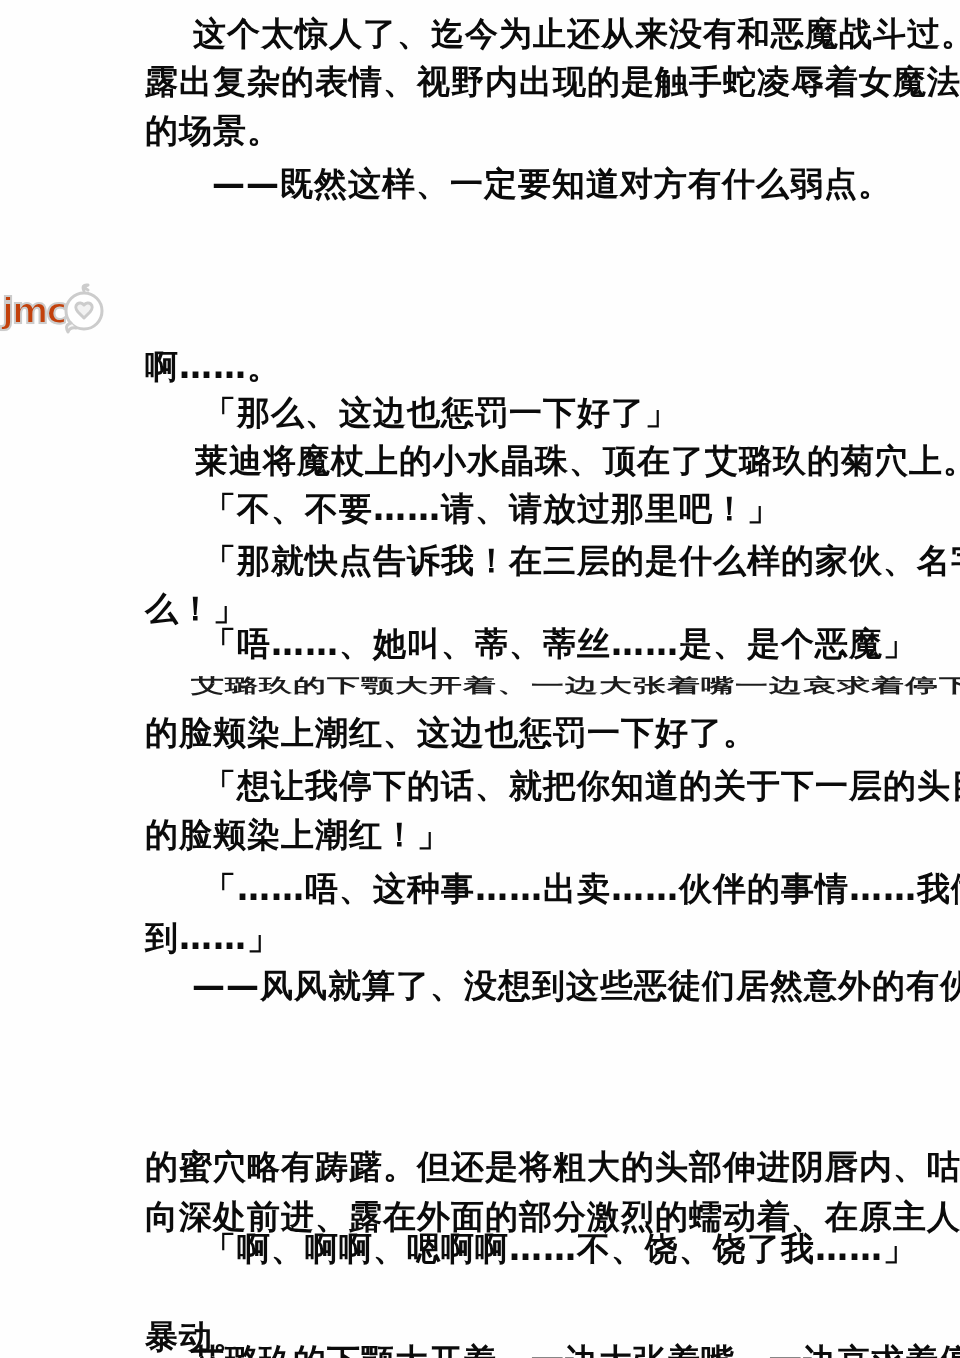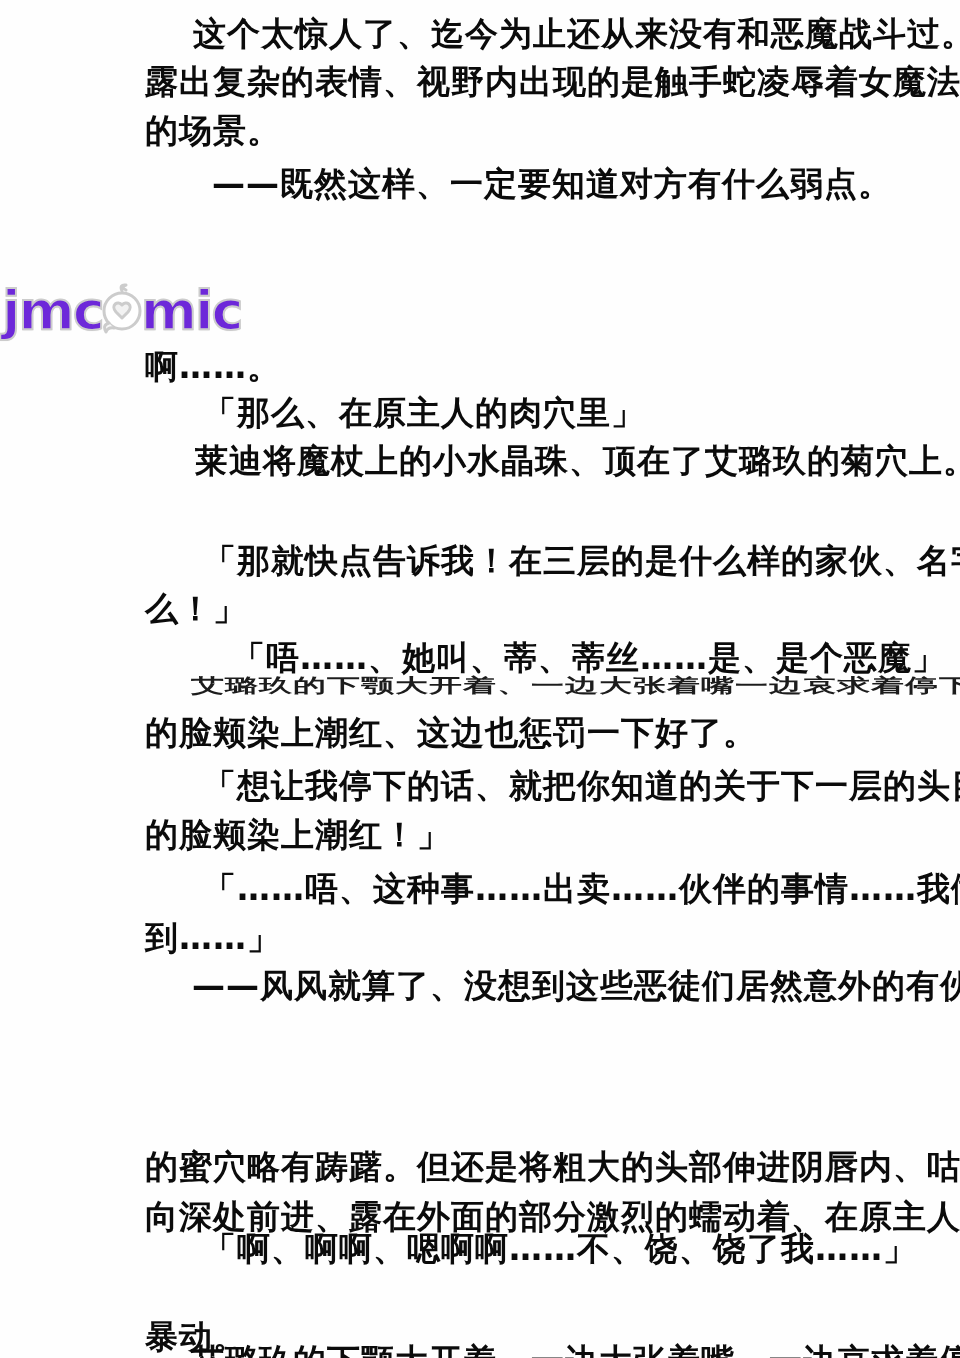--- a/index.html
+++ b/index.html
@@ -33,25 +33,25 @@
   
   .watermark {
     position: absolute;
     left: 2px;
     top: 282px;
     display: flex;
     align-items: center;
     user-select: none;
   }
   .watermark .wm-text {
-    font-size: 54px;
+    font-size: 35px;
     line-height: 54px;
     font-weight: 800;
     letter-spacing: -2px;
-    color: #6d28d9;
+    color: #c2410c;
     -webkit-text-stroke: 2px #cccccc;
     text-shadow: 0 1px 1px #dadada;
   }
   .watermark svg {
     display: block;
     margin: 0 -2px 6px -2px;
   }
 </style>
 </head>
 <body>
@@ -66,29 +66,29 @@
   <div class="watermark">
     <span class="wm-text">jmc</span>
     <svg width="42" height="52" viewBox="0 0 42 52">
       <g fill="#ffffff" stroke="#cccccc" stroke-width="3" stroke-linecap="round" stroke-linejoin="round">
         <path d="M21 9 q-3 -7 4 -6 q-6 2 0 5" fill="none"></path>
         <circle cx="21" cy="29" r="18"></circle>
         <path d="M21 23 c-4 -5 -12 0 -6 7 l6 6 l6 -6 c6 -7 -2 -12 -6 -7 z" fill="#f2f2f2"></path>
         <path d="M8 41 q-7 2 -3 9 q2 -5 8 -4" fill="#f7f7f7"></path>
       </g>
     </svg>
-    <span class="wm-text">mic</span>
   </div>
 
   <div class="line" style="left:145px; top:347px;">啊……。</div>
-  <div class="line" style="left:203px; top:393px;">「那么、在原主人的肉穴里」</div>
+  <div class="line" style="left:203px; top:393px;">「那么、这边也惩罚一下好了」</div>
   <div class="line" style="left:195px; top:441px;">莱迪将魔杖上的小水晶珠、顶在了艾璐玖的菊穴上。</div>
+  <div class="line" style="left:203px; top:489px;">「不、不要……请、请放过那里吧！」</div>
   <div class="line" style="left:203px; top:541px;">「那就快点告诉我！在三层的是什么样的家伙、名字是什</div>
   <div class="line" style="left:145px; top:589px;">么！」</div>
-  <div class="line" style="left:203px; top:638px;margin-left:29px;">「唔……、她叫、蒂、蒂丝……是、是个恶魔」</div>
+  <div class="line" style="left:203px; top:624px;">「唔……、她叫、蒂、蒂丝……是、是个恶魔」</div>
   <div class="line squashed" style="left:191px; top:674px;">艾璐玖的下颚大开着、一边大张着嘴一边哀求着停下。当白</div>
   <div class="line" style="left:145px; top:713px;">的脸颊染上潮红、这边也惩罚一下好了。</div>
   <div class="line" style="left:203px; top:766px;">「想让我停下的话、就把你知道的关于下一层的头目的所有</div>
   <div class="line" style="left:145px; top:815px;">的脸颊染上潮红！」</div>
   <div class="line" style="left:203px; top:869px;">「……唔、这种事……出卖……伙伴的事情……我做不</div>
   <div class="line" style="left:145px; top:918px;">到……」</div>
   <div class="line" style="left:192px; top:966px;">——风风就算了、没想到这些恶徒们居然意外的有伙伴意识</div>
 
   <div class="line" style="left:145px; top:1147px;">的蜜穴略有踌躇。但还是将粗大的头部伸进阴唇内、咕啾咕啾地</div>
   <div class="line" style="left:145px; top:1197px;">向深处前进、露在外面的部分激烈的蠕动着、在原主人的肉穴里</div>

